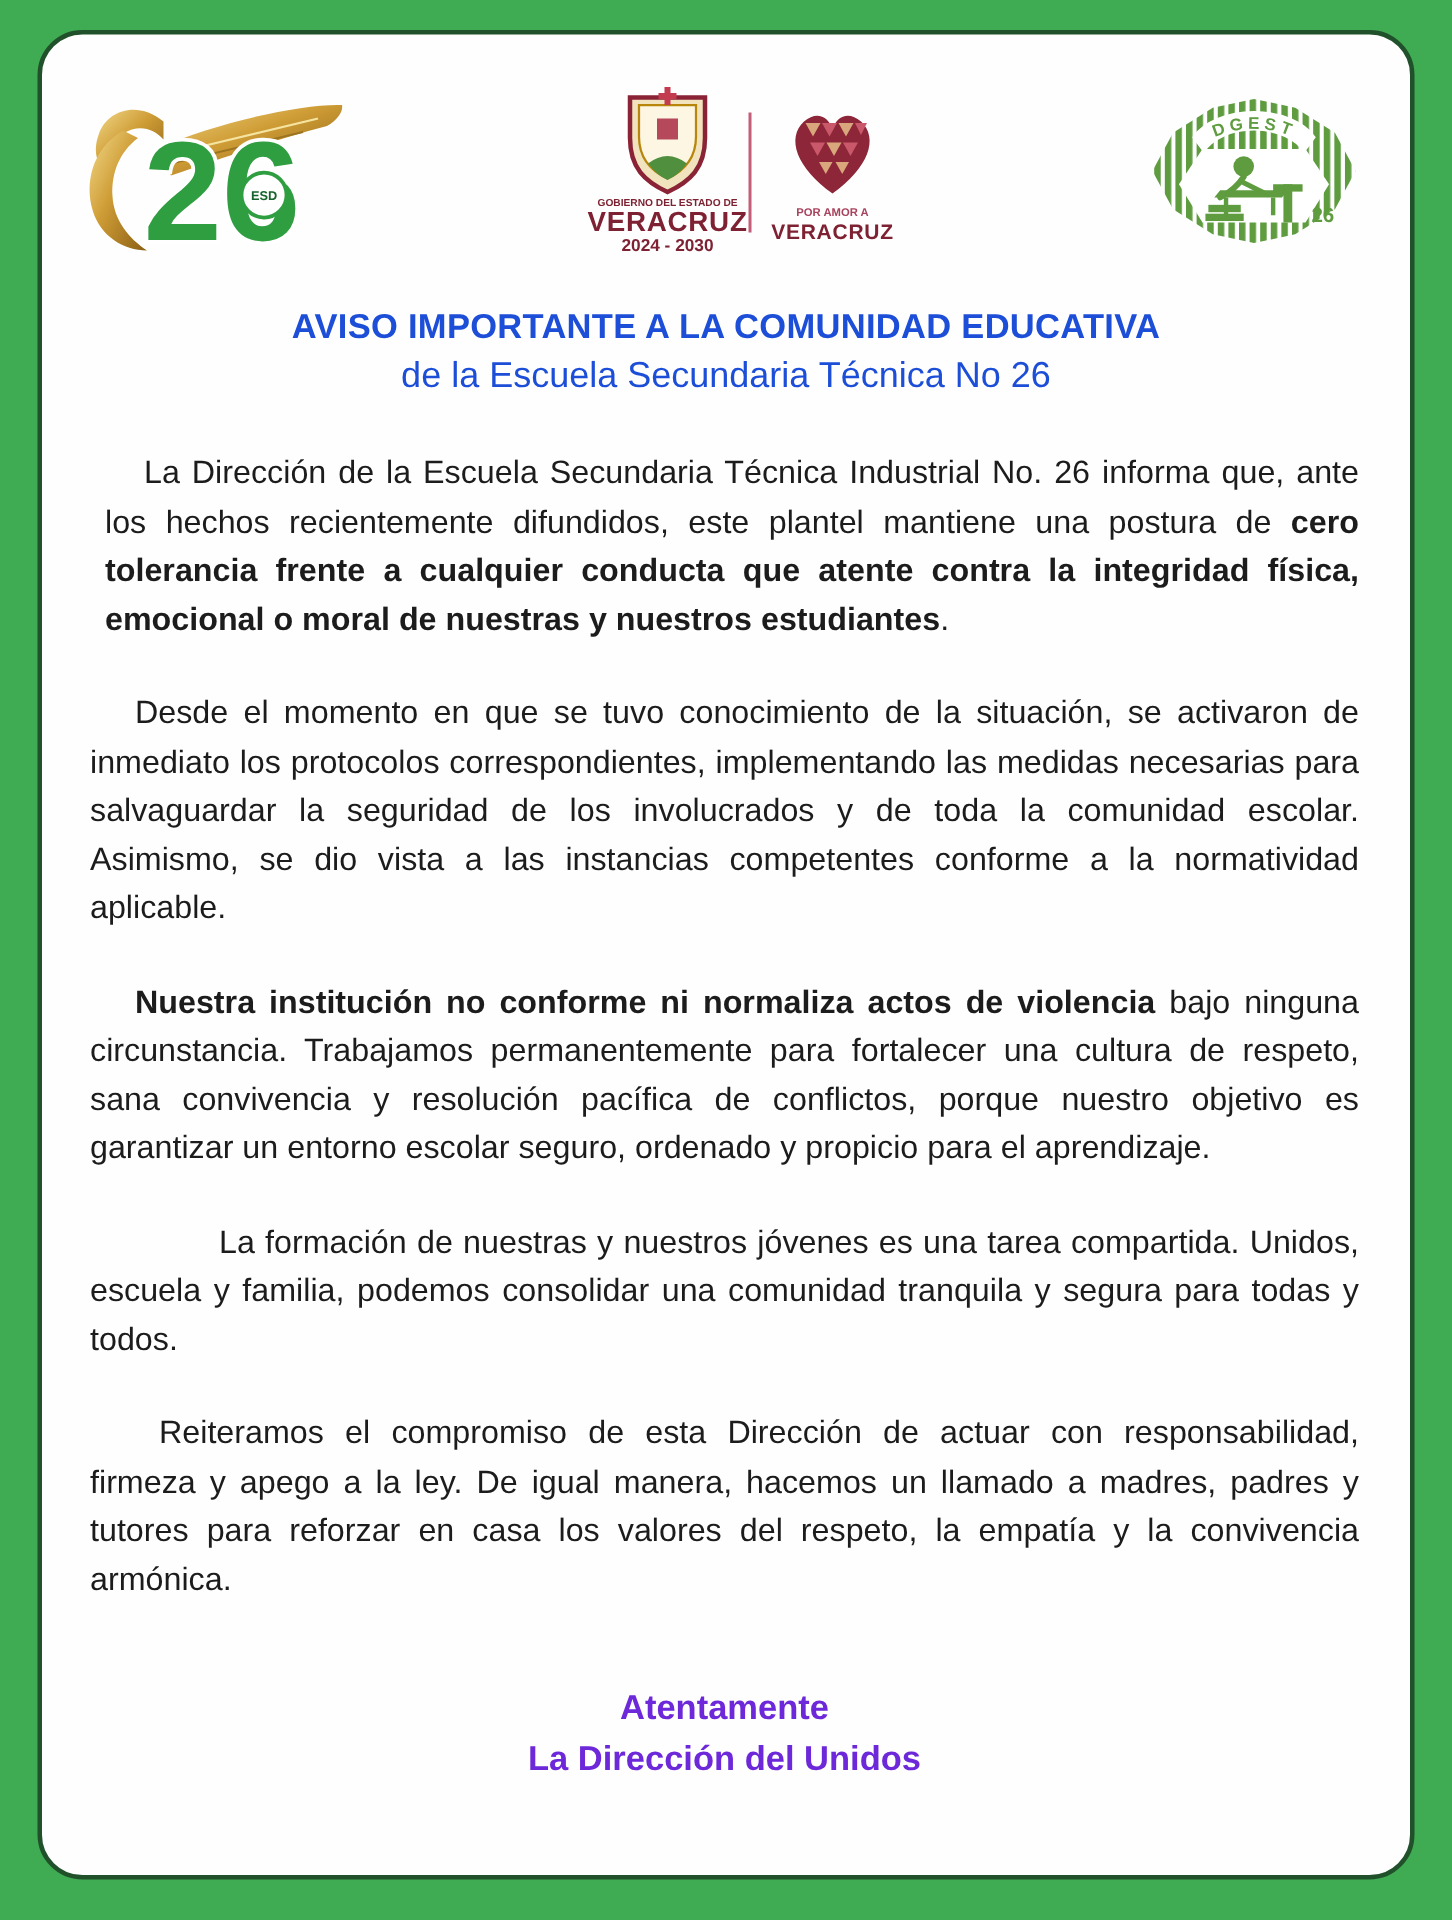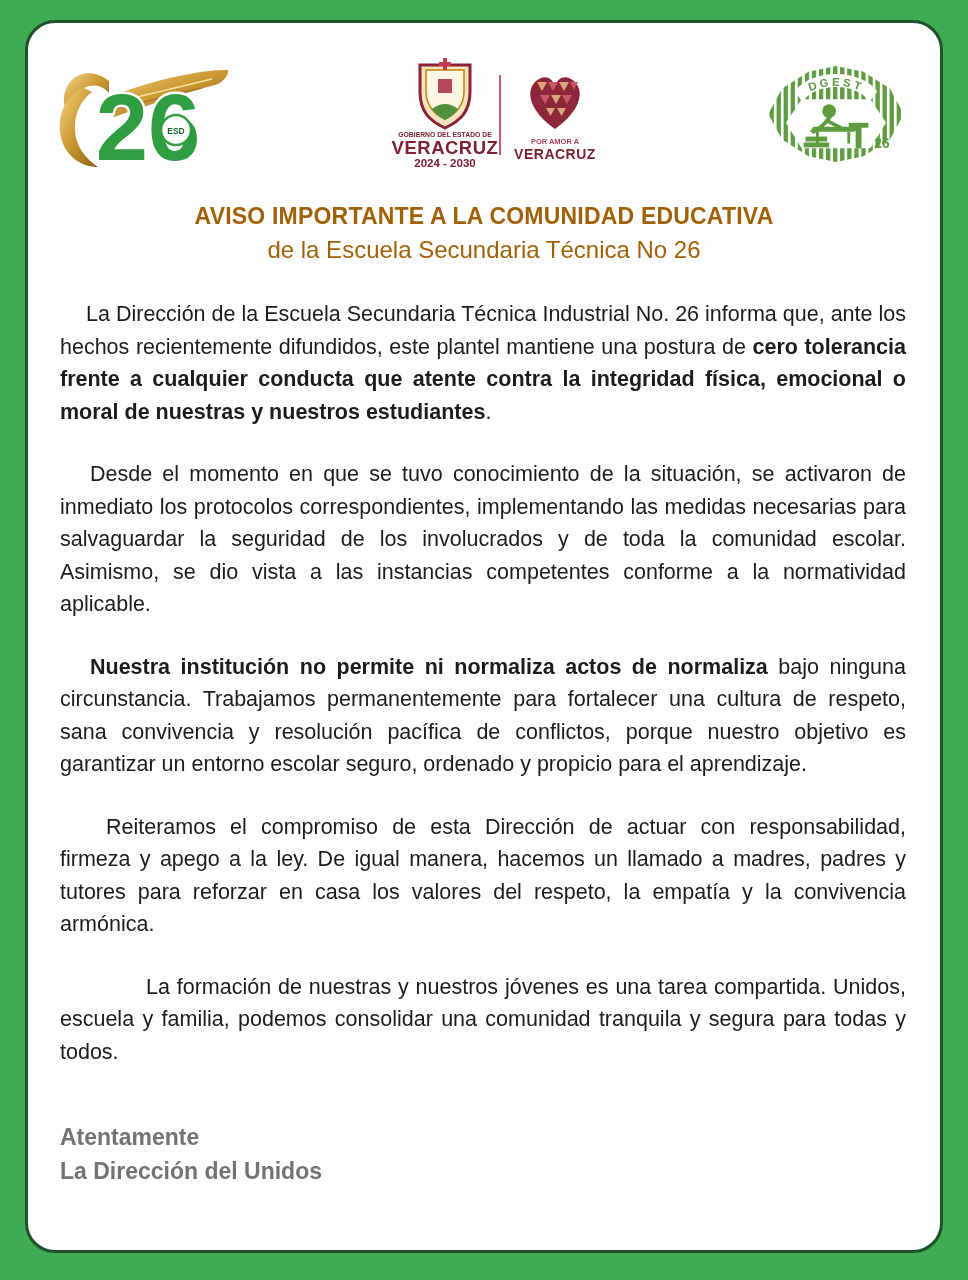--- a/index.html
+++ b/index.html
@@ -20,52 +20,53 @@
     border-radius: 30px;
     overflow: hidden;
   }
   .logos {
     display: flex;
     align-items: center;
     justify-content: space-between;
     padding: 34px 30px 0 24px;
   }
   .logo { flex: 0 0 auto; }
-  .title-block { text-align: center; margin-top: 28px; color: #a16207; }
+  .title-block { text-align: center; margin-top: 28px; color: #1d4ed8; }
   .title-block h1 {
     margin: 0;
     font-size: 23px;
     font-weight: bold;
     letter-spacing: 0.2px;
   }
   .title-block h2 {
     margin: 6px 0 0;
     font-size: 24px;
     font-weight: normal;
   }
   .content {
     padding: 34px 34px 0 32px;
     font-size: 21.5px;
     line-height: 32.5px;
     color: #1c1c1c;
     text-align: justify;
   }
   .para { margin: 0 0 30px; }
   .para strong { font-weight: bold; }
-  .p1 { text-indent: 26px; }
+  .p1 { text-indent: 26px; margin-left: 10px; }
   .p2 { text-indent: 30px; }
   .p3 { text-indent: 30px; }
   .p4 { text-indent: 46px; }
   .p5 { text-indent: 86px; }
   .closing {
     margin-top: 52px;
+    text-align: center;
     font-weight: bold;
     font-size: 23px;
     line-height: 34px;
-    color: #737373;
+    color: #6d28d9;
   }
   .closing p { margin: 0; }
   svg text { font-family: "Liberation Sans", sans-serif; }
 </style>
 </head>
 <body>
 
 <div class="card">
 
   <header class="logos">
@@ -147,25 +148,25 @@
   <div class="title-block">
     <h1>AVISO IMPORTANTE A LA COMUNIDAD EDUCATIVA</h1>
     <h2>de la Escuela Secundaria Técnica No 26</h2>
   </div>
 
   <main class="content">
     <p class="para p1"><span>La Dirección de la Escuela Secundaria Técnica Industrial No. 26 informa que, ante los hechos recientemente difundidos, este plantel mantiene una postura de </span><strong>cero tolerancia frente a cualquier conducta que atente contra la integridad física, emocional o moral de nuestras y nuestros estudiantes</strong><span>.</span></p>
 
     <p class="para p2"><span>Desde el momento en que se tuvo conocimiento de la situación, se activaron de inmediato los protocolos correspondientes, implementando las medidas necesarias para salvaguardar la seguridad de los involucrados y de toda la comunidad escolar. Asimismo, se dio vista a las instancias competentes conforme a la normatividad aplicable.</span><strong></strong><span></span></p>
 
-    <p class="para p3"><span></span><strong>Nuestra institución no permite ni normaliza actos de normaliza</strong><span> bajo ninguna circunstancia. Trabajamos permanentemente para fortalecer una cultura de respeto, sana convivencia y resolución pacífica de conflictos, porque nuestro objetivo es garantizar un entorno escolar seguro, ordenado y propicio para el aprendizaje.</span></p>
+    <p class="para p3"><span></span><strong>Nuestra institución no conforme ni normaliza actos de violencia</strong><span> bajo ninguna circunstancia. Trabajamos permanentemente para fortalecer una cultura de respeto, sana convivencia y resolución pacífica de conflictos, porque nuestro objetivo es garantizar un entorno escolar seguro, ordenado y propicio para el aprendizaje.</span></p>
+
+    <p class="para p5"><span>La formación de nuestras y nuestros jóvenes es una tarea compartida. Unidos, escuela y familia, podemos consolidar una comunidad tranquila y segura para todas y todos.</span><strong></strong><span></span></p>
 
     <p class="para p4"><span>Reiteramos el compromiso de esta Dirección de actuar con responsabilidad, firmeza y apego a la ley. De igual manera, hacemos un llamado a madres, padres y tutores para reforzar en casa los valores del respeto, la empatía y la convivencia armónica.</span><strong></strong><span></span></p>
-
-    <p class="para p5"><span>La formación de nuestras y nuestros jóvenes es una tarea compartida. Unidos, escuela y familia, podemos consolidar una comunidad tranquila y segura para todas y todos.</span><strong></strong><span></span></p>
 
     <div class="closing">
       <p>Atentamente</p>
       <p>La Dirección del Unidos</p>
     </div>
   </main>
 
 </div>
 
 </body></html>

